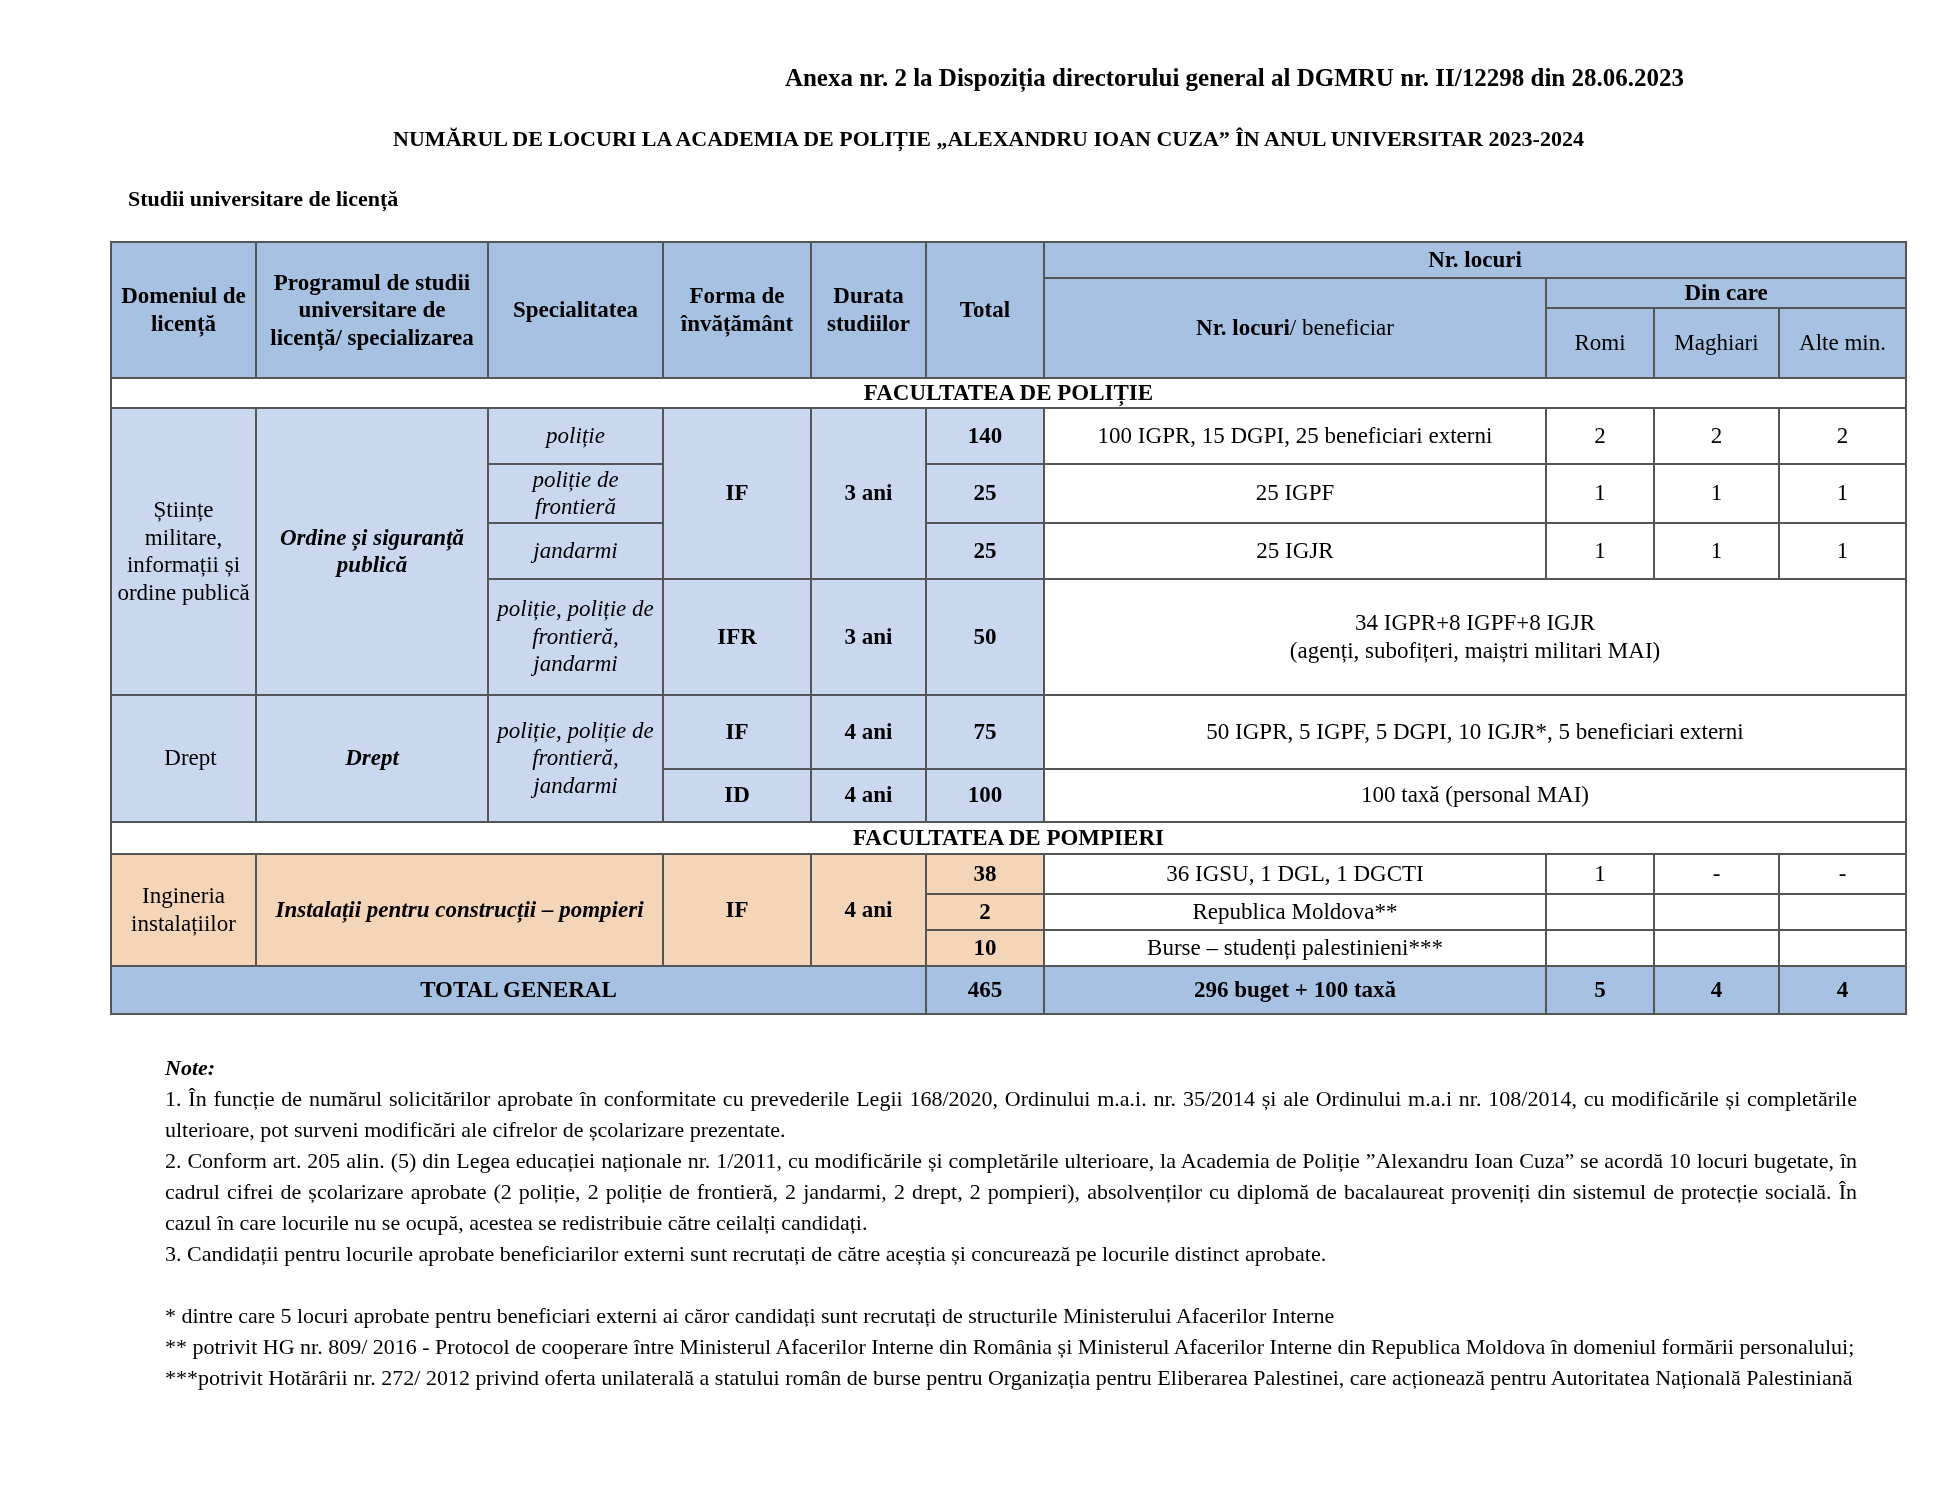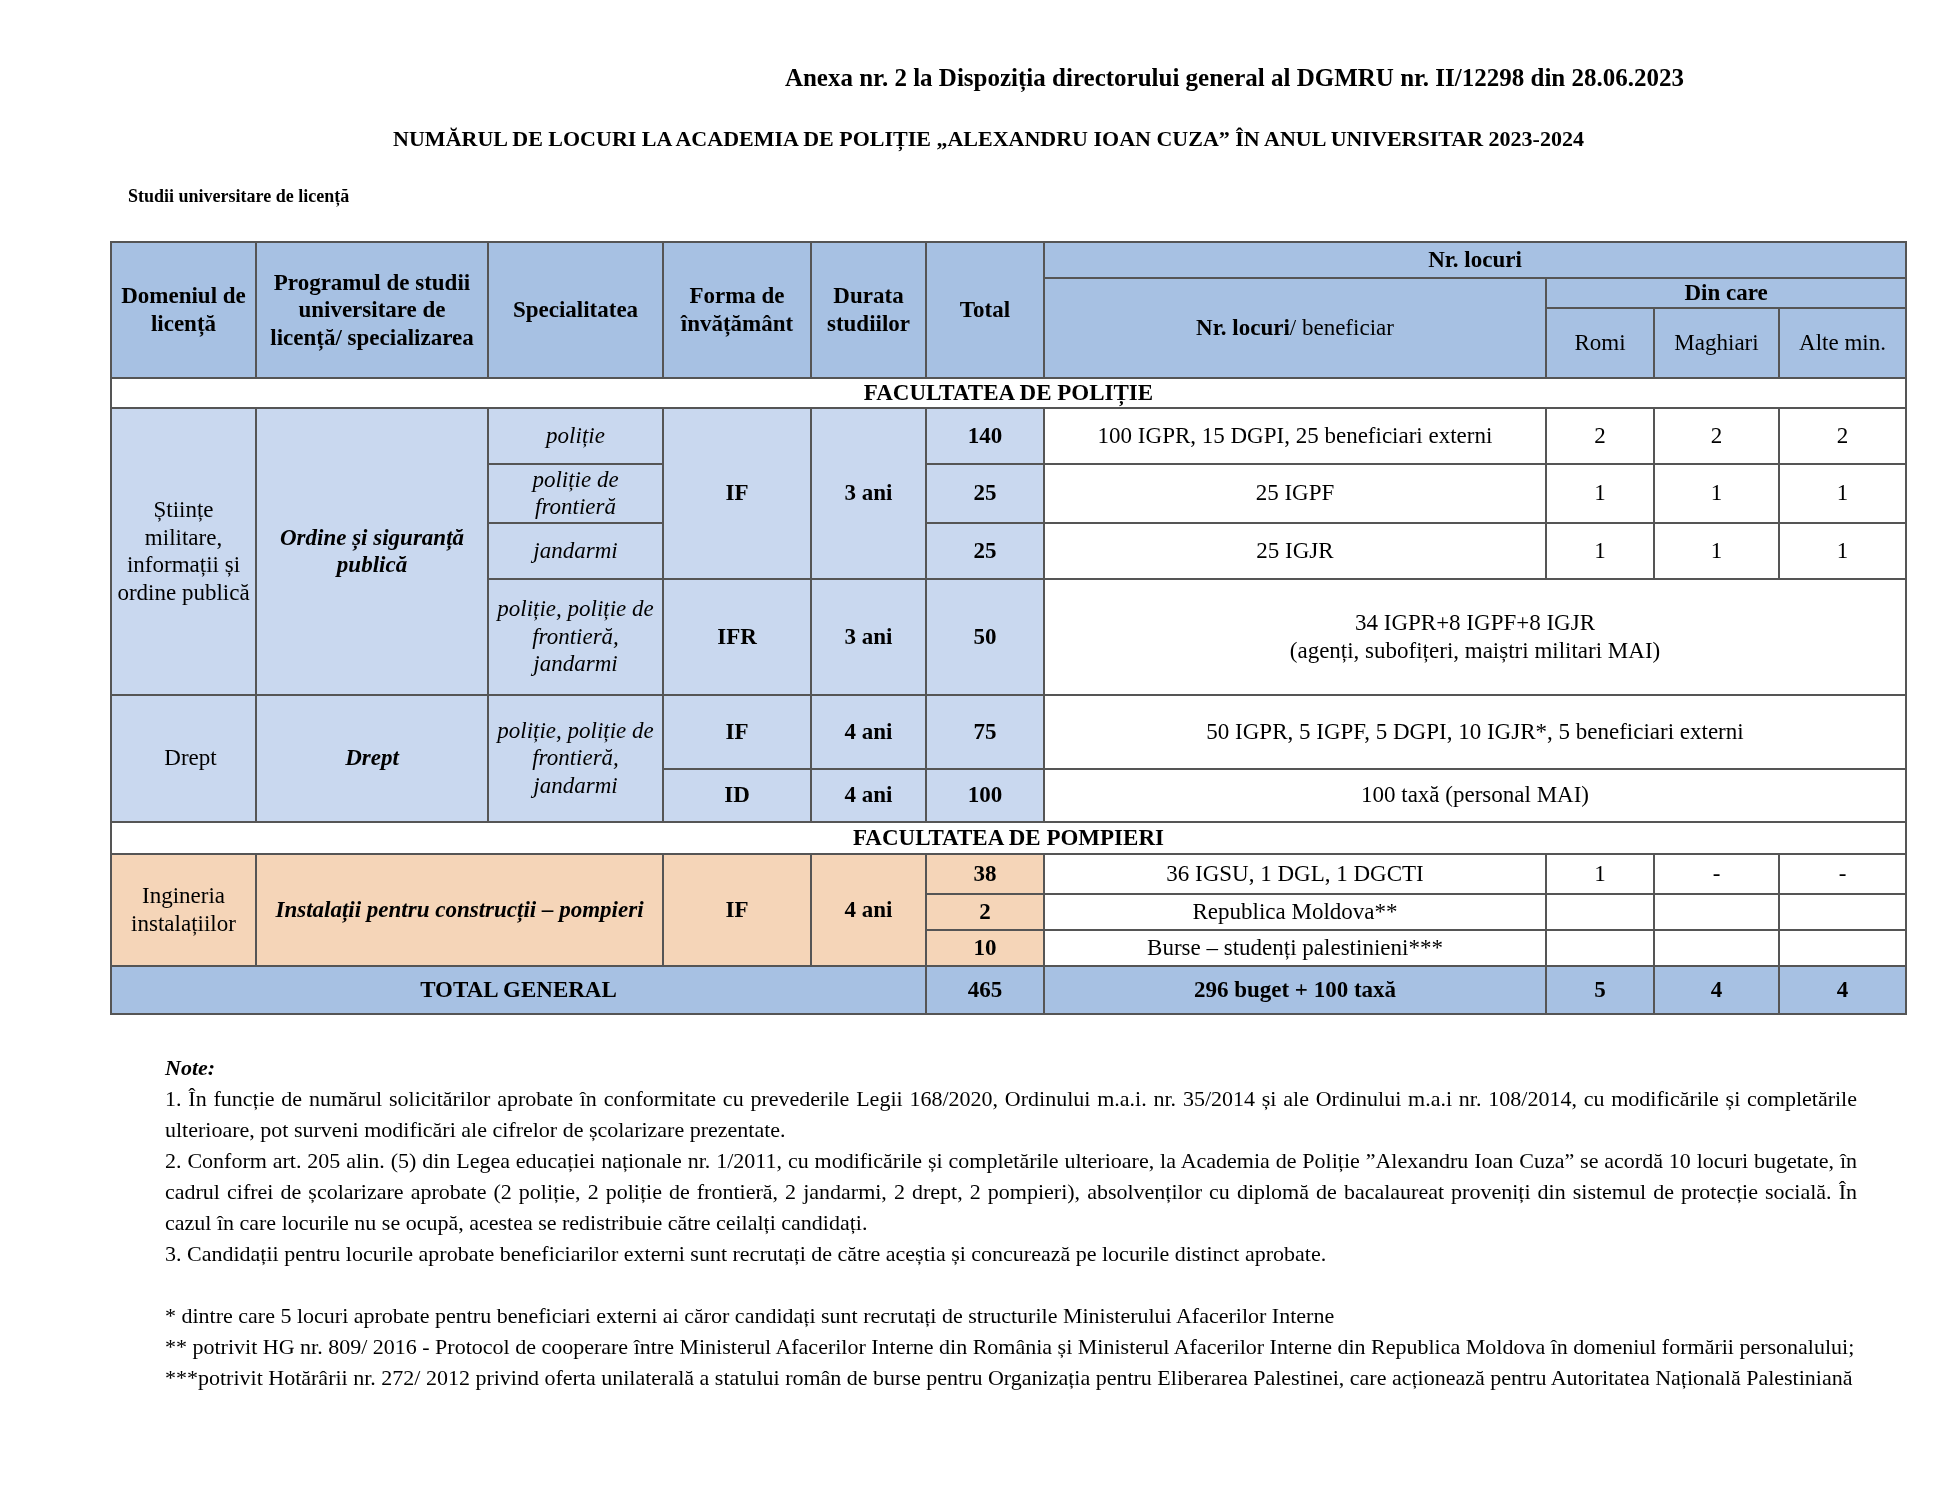--- a/index.html
+++ b/index.html
@@ -10,21 +10,21 @@
     .annex {
       position: absolute; top: 64px; left: 4px; width: 1680px; text-align: right;
       font-weight: bold; font-size: 25px;
     }
     .title {
       position: absolute; top: 126px; left: 0; width: 1957px; text-align: center;
       font-weight: bold; font-size: 22px; padding-left: 20px; box-sizing: border-box;
     }
     .subtitle {
       position: absolute; top: 186px; left: 128px;
-      font-weight: bold; font-size: 18px;
+      font-weight: bold; font-size: 22px;
     }
     table.main {
       position: absolute; top: 241px; left: 110px; width: 1795px;
       border-collapse: collapse; font-size: 23px; table-layout: fixed;
     }
     table.main td, table.main th {
       border: 2px solid #555; padding: 0 4px; text-align: center; vertical-align: middle;
       line-height: 1.2;
     }
     .hdr { background: #a7c1e3; font-weight: bold; }

